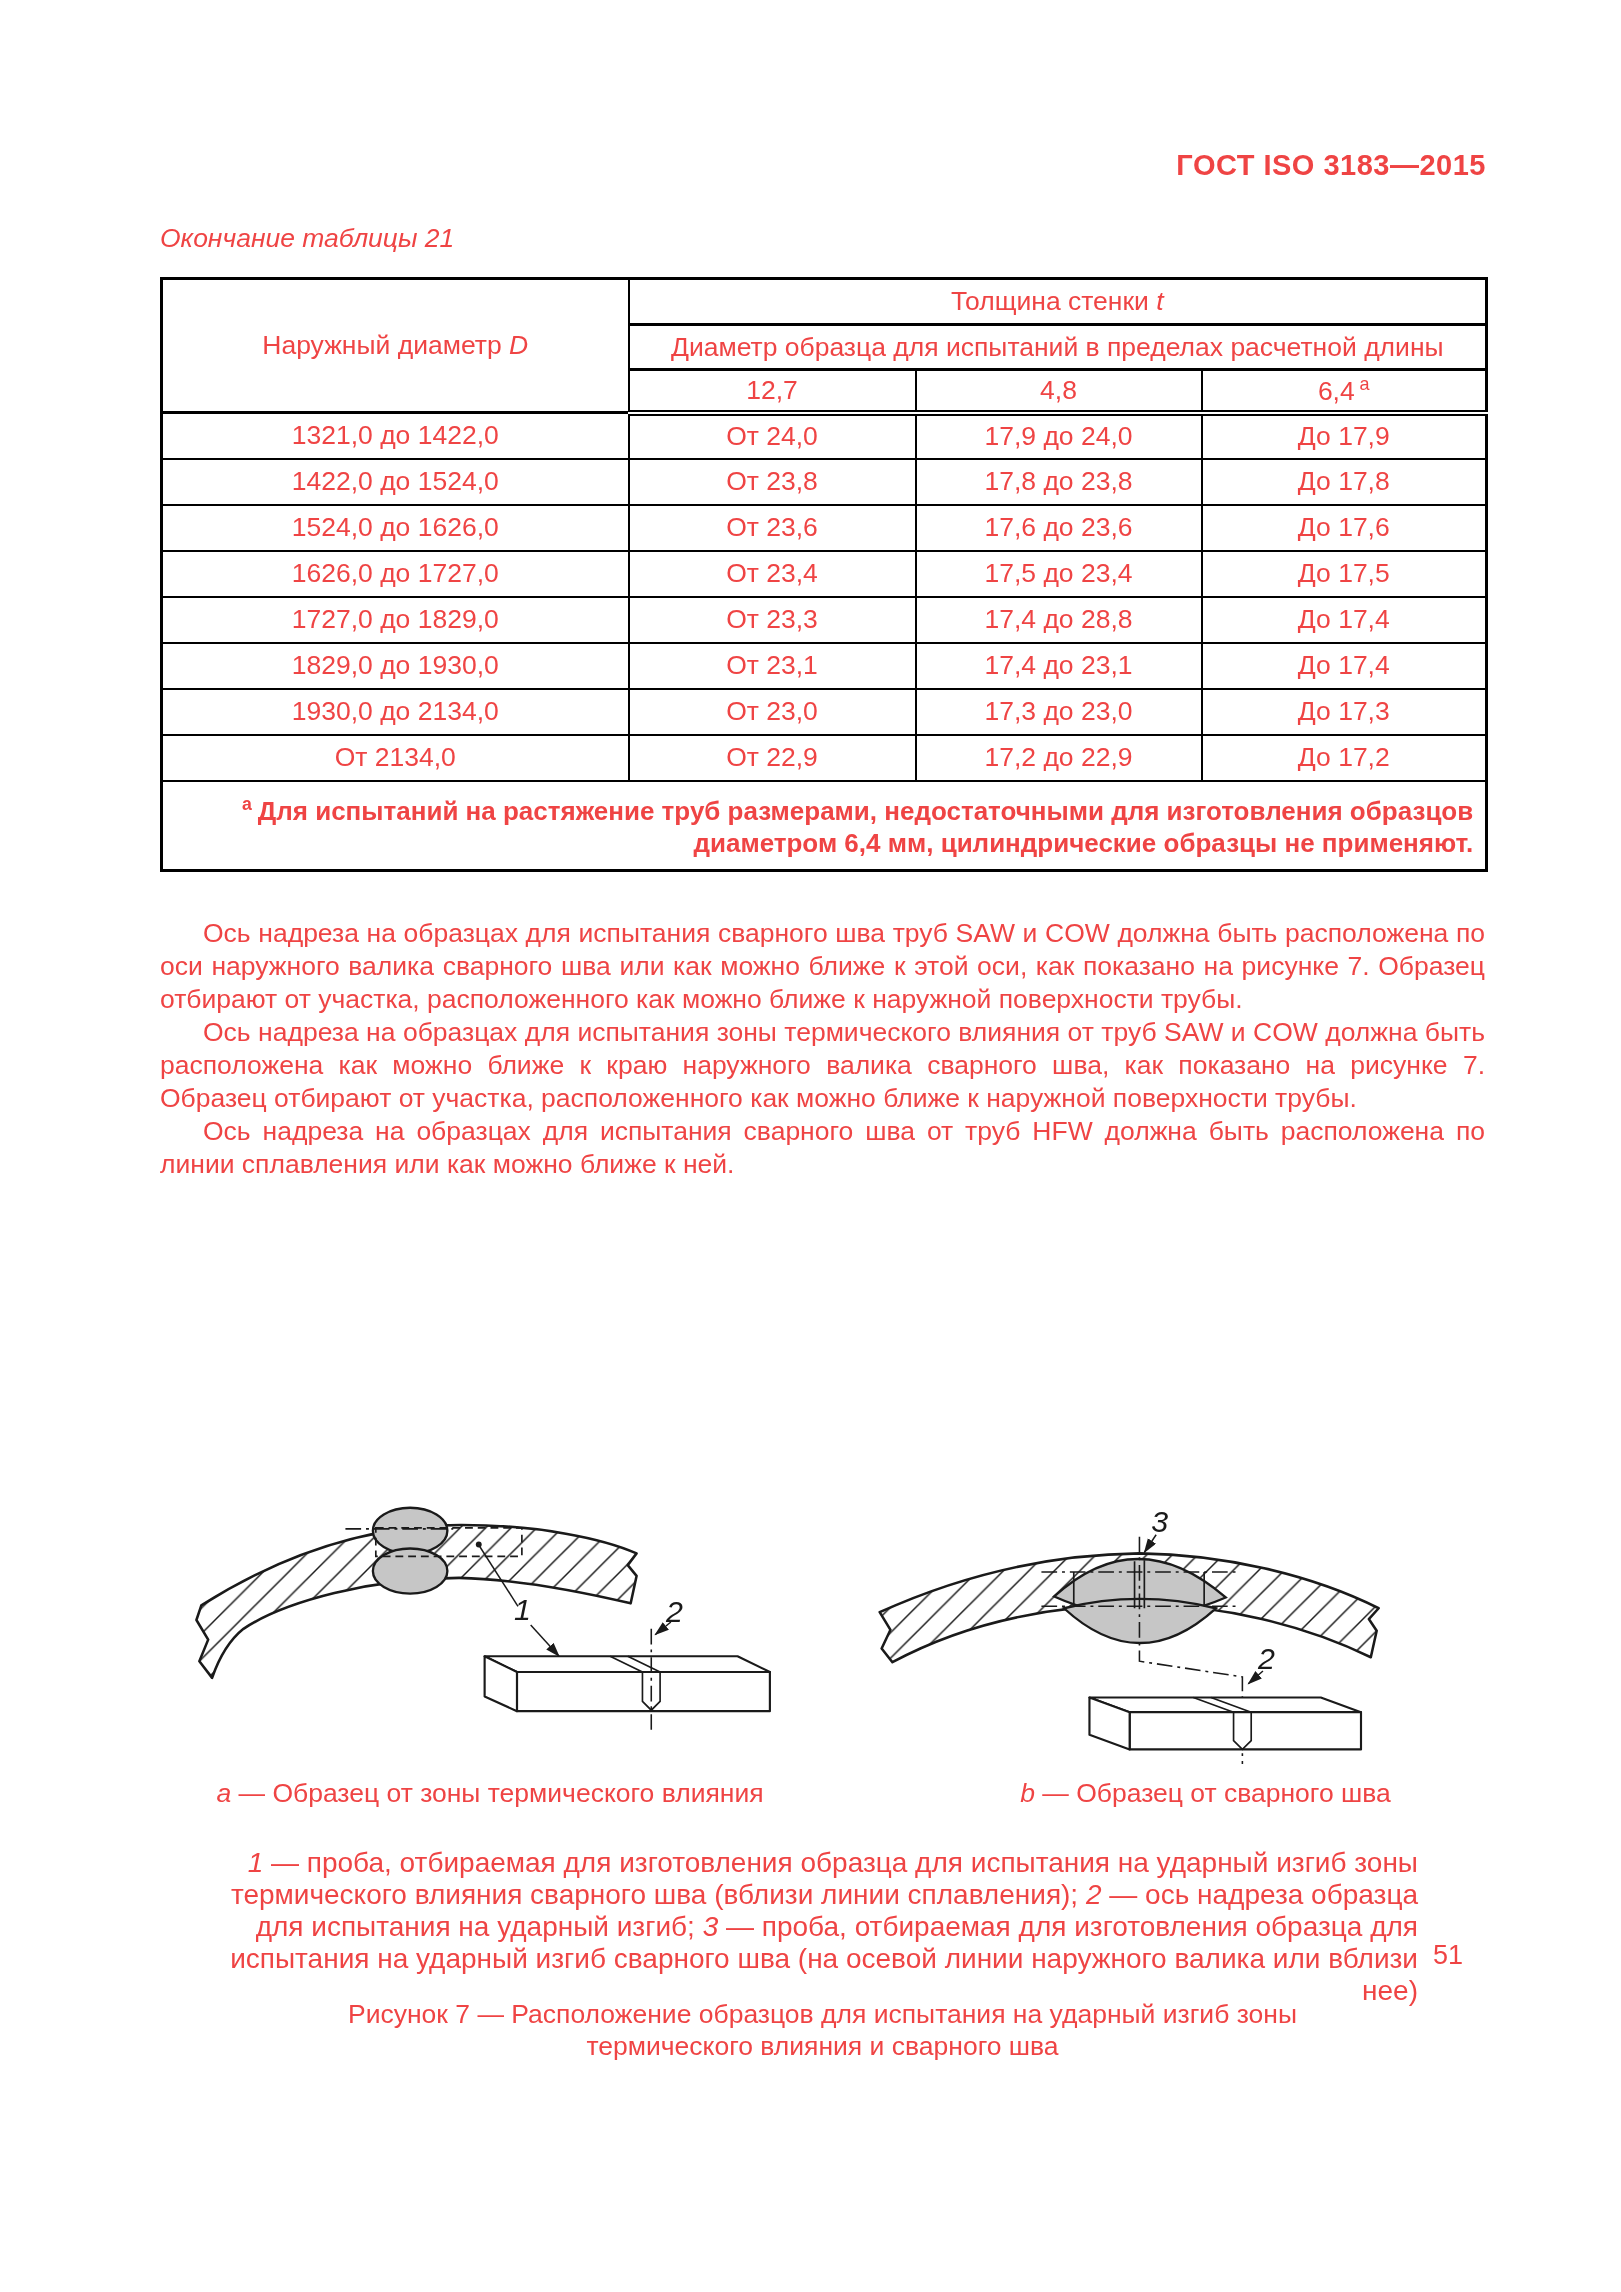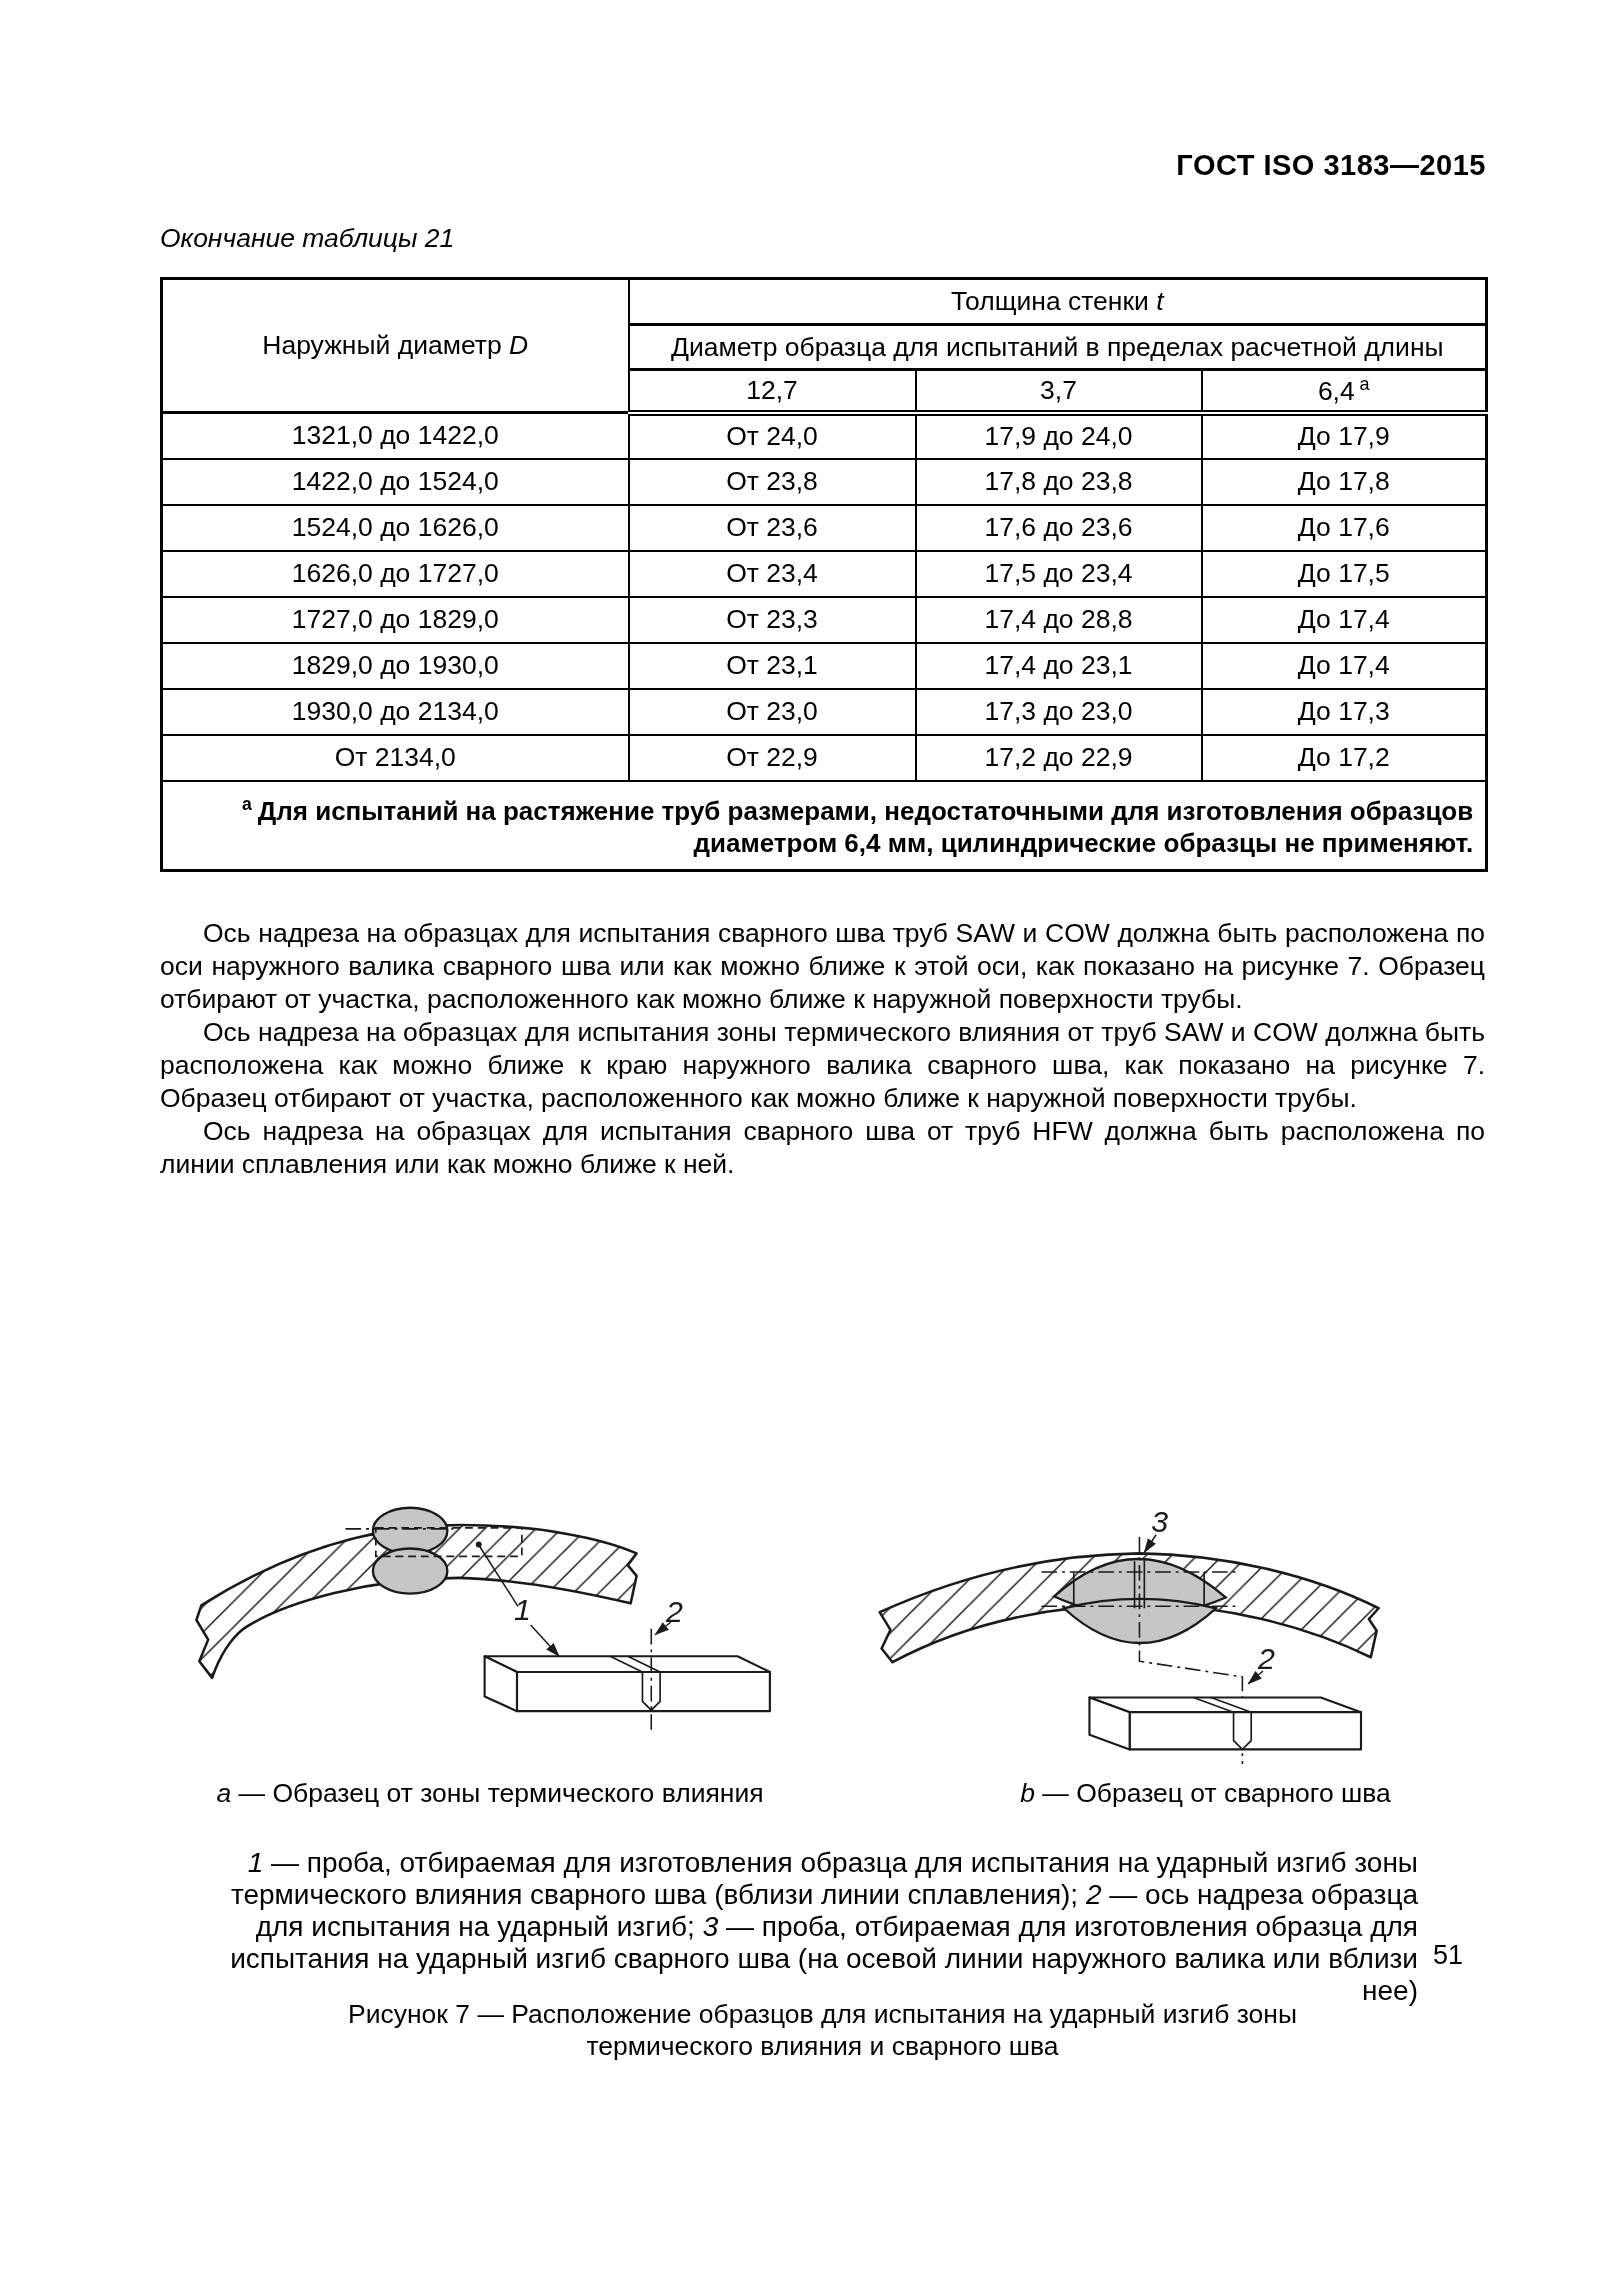--- a/index.html
+++ b/index.html
@@ -1,19 +1,19 @@
 <!DOCTYPE html>
 <html><head>
 <meta charset="utf-8">
 <style>
   * { margin:0; padding:0; box-sizing:border-box; }
   html,body { background:#9a9a9a; }
   .page {
     position:relative; width:1621px; height:2293px; margin:0 auto;
-    background:#ffffff; color:#000000;
+    background:#ffffff; color:#ef4444;
     font-family:"Liberation Sans", sans-serif;
     overflow:hidden;
   }
   .doc-header {
     position:absolute; top:149px; right:135px;
     font-size:29px; font-weight:bold; letter-spacing:0.5px;
   }
   .table-cont {
     position:absolute; top:223px; left:160px;
     font-size:26.5px; font-style:italic;
@@ -100,21 +100,21 @@
         </th>
         <th colspan="3">
           <span>Толщина стенки</span> <i class="sym">t</i>
         </th>
       </tr>
       <tr class="h2">
         <th colspan="3">Диаметр образца для испытаний в пределах расчетной длины</th>
       </tr>
       <tr class="h3">
         <th>12,7</th>
-        <th>3,7</th>
+        <th>4,8</th>
         <th>
           <span>6,4</span><sup class="colm">a</sup>
         </th>
       </tr>
     </thead>
     <tbody>
       <tr>
         <td>1321,0 до 1422,0</td>
           <td>От 24,0</td>
           <td>17,9 до 24,0</td>

